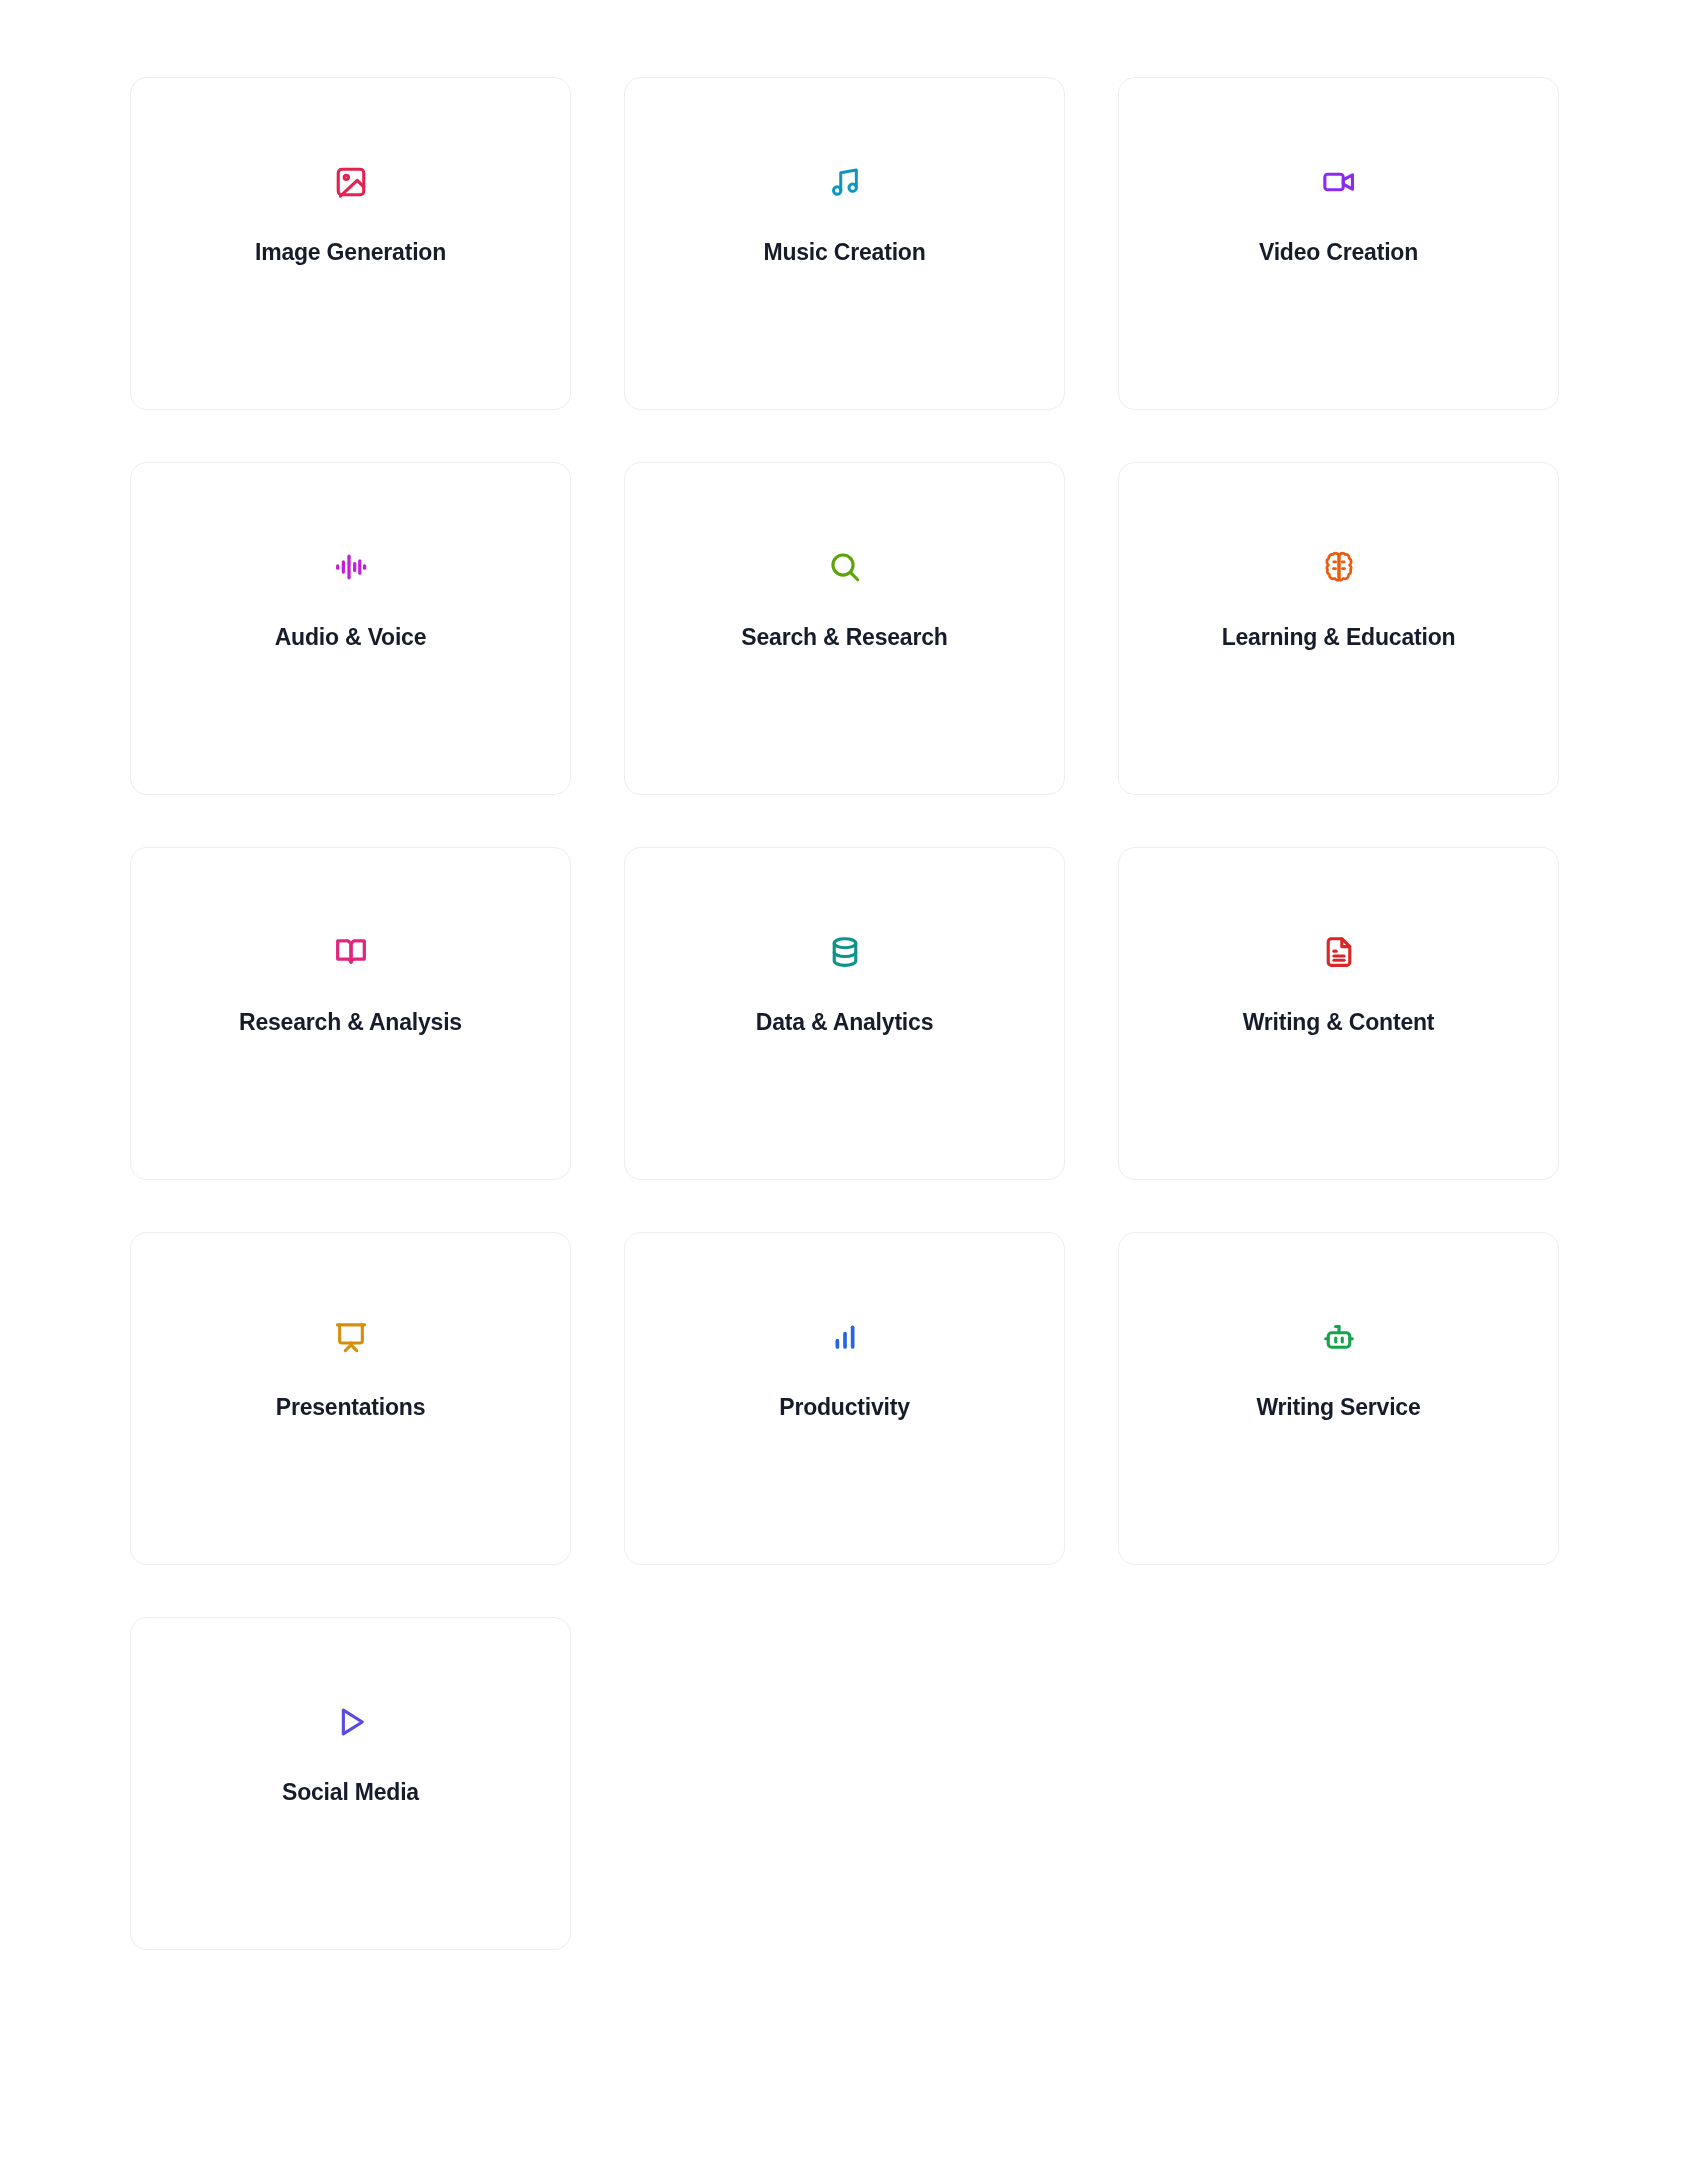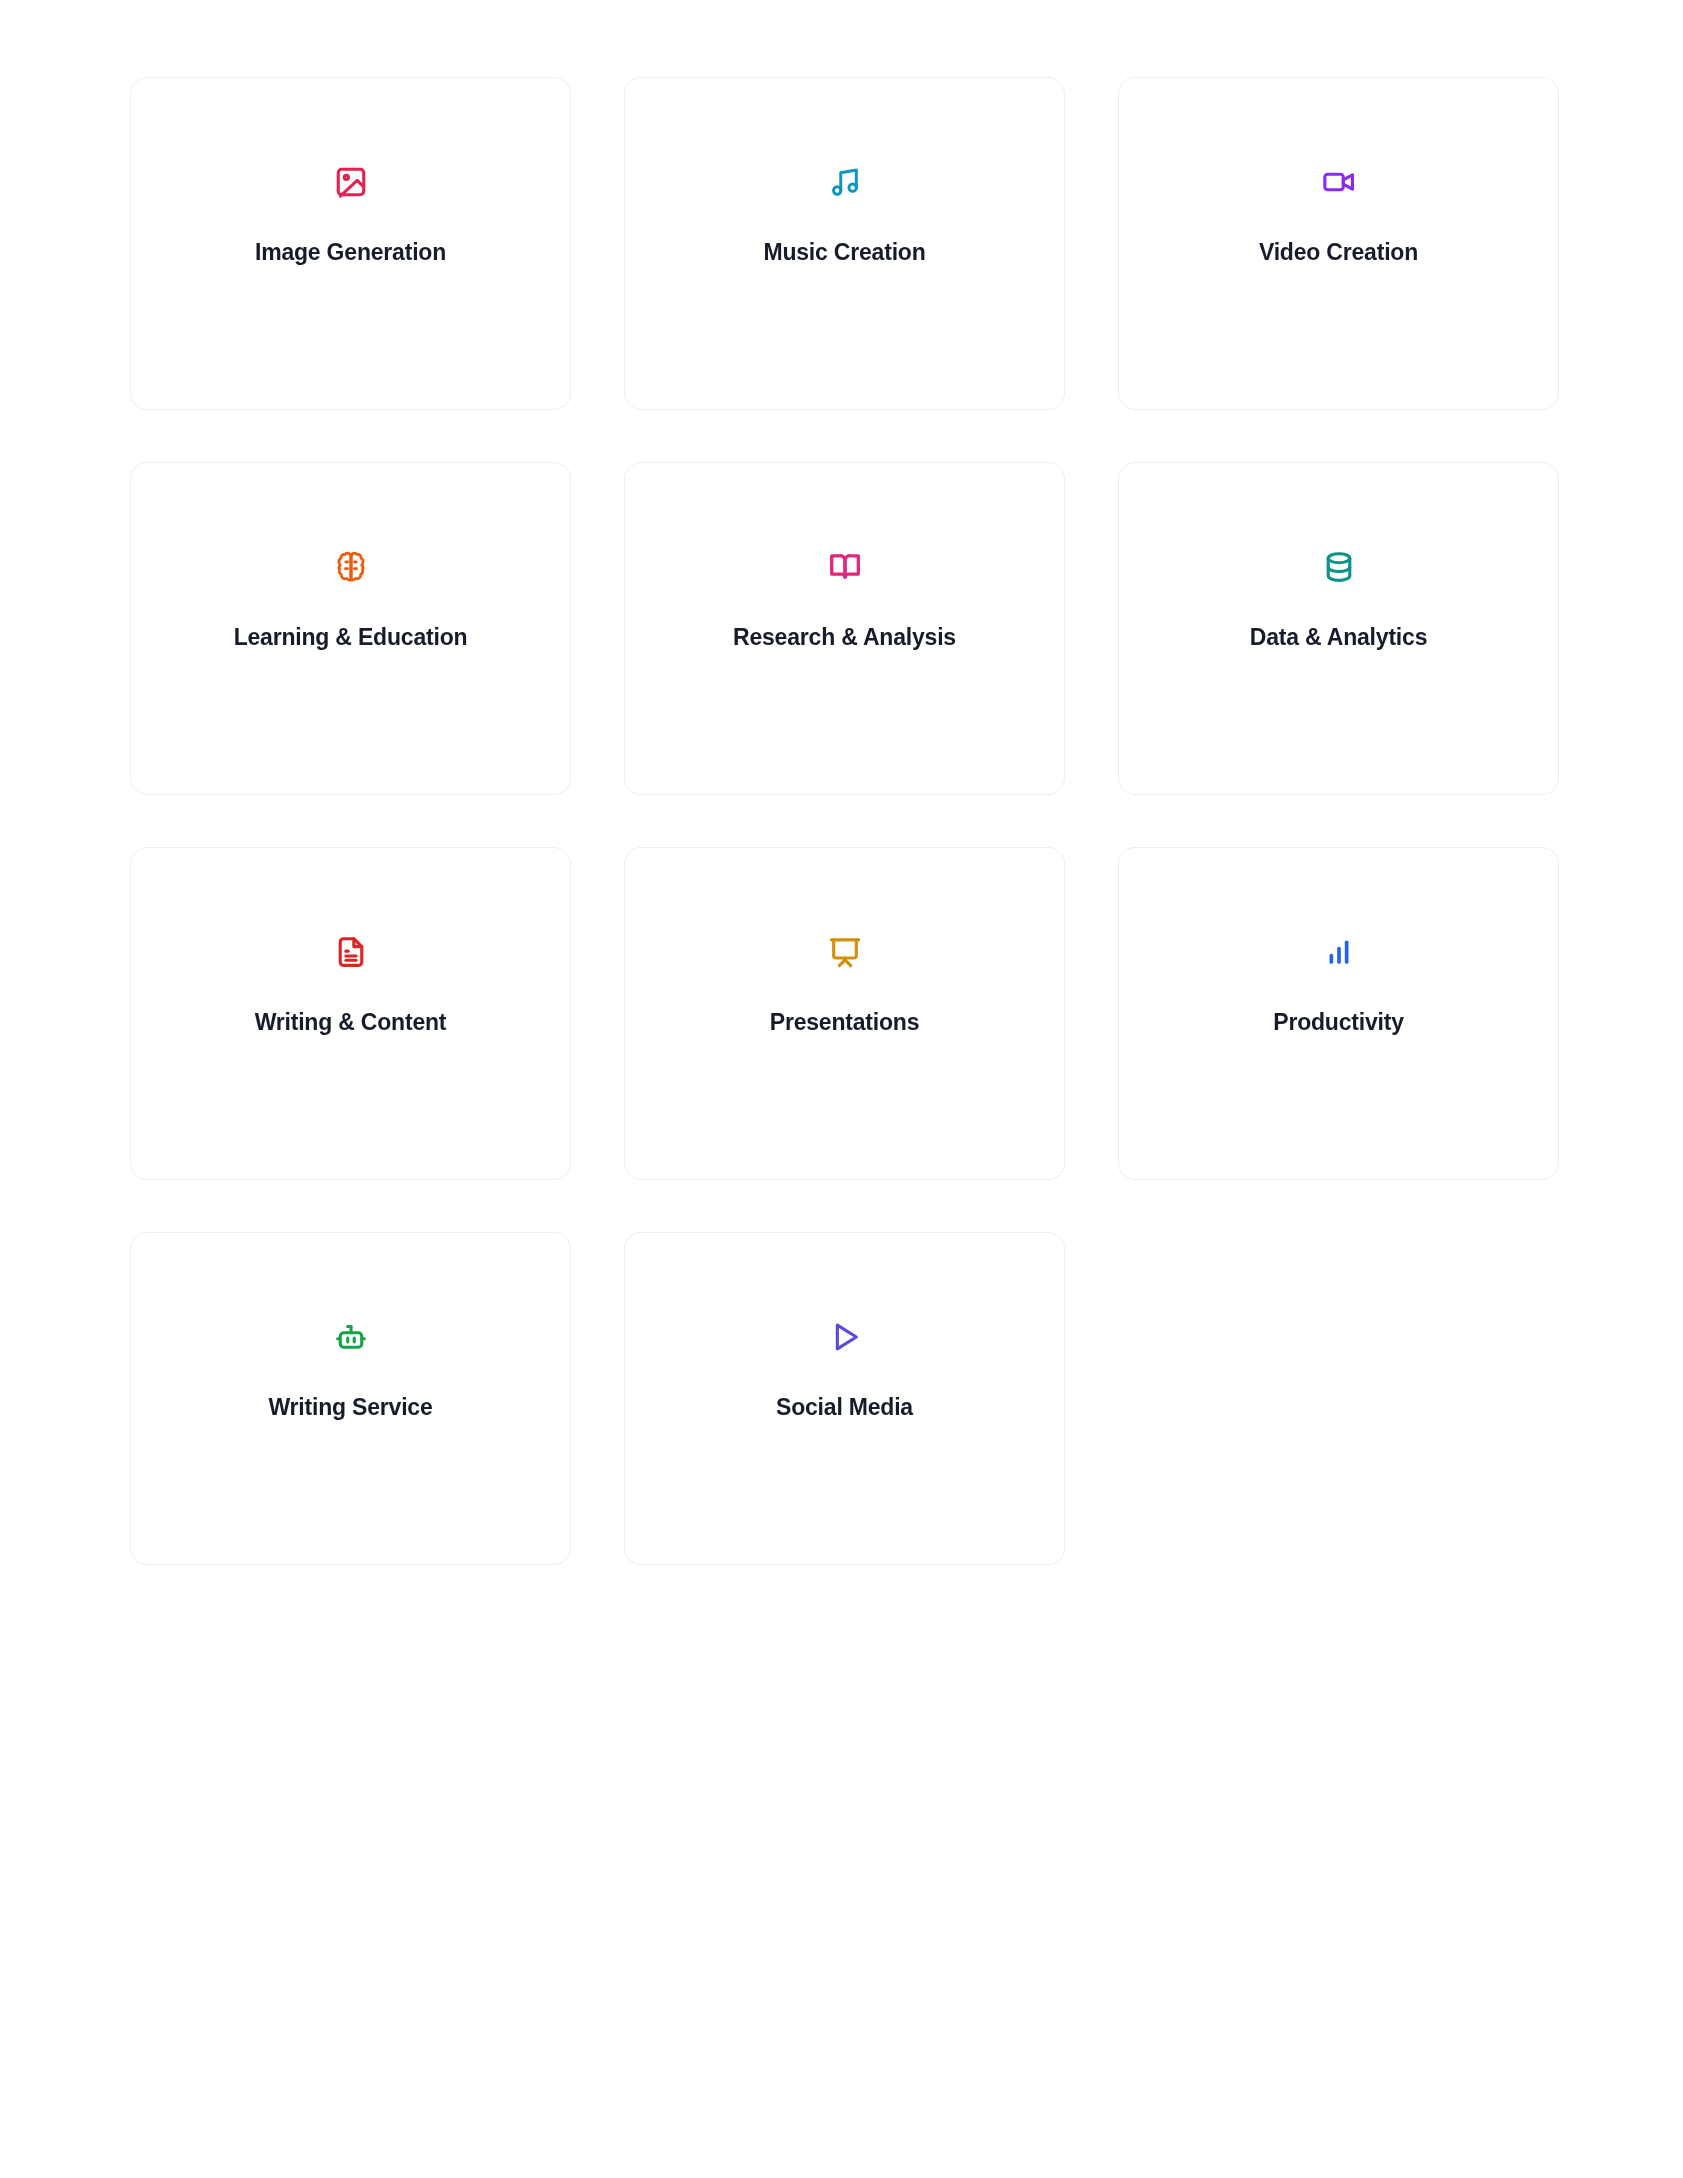--- a/index.html
+++ b/index.html
@@ -102,22 +102,44 @@
     <div class="category-card">
       <span class="card-icon">
         <svg viewBox="0 0 24 24" fill="none" stroke="#8B2BF0" stroke-width="2.2" stroke-linecap="round" stroke-linejoin="round">
           <rect x="2" y="6.5" width="13" height="11" rx="2"></rect>
           <path d="M15 10.5l6.5-3.6v10.2L15 13.5z"></path>
         </svg>
       </span>
       <div class="card-label">Video Creation</div>
     </div>
 
-
-
+    <div class="category-card">
+      <span class="card-icon">
+        <svg viewBox="0 0 24 24" fill="none" stroke="#C21FD6" stroke-width="2.3" stroke-linecap="round">
+          <path d="M2.6 11.2v1.6"></path>
+          <path d="M6.6 8.4v7.2"></path>
+          <path d="M10.6 4.4v15.2"></path>
+          <path d="M14.6 9.6v4.8"></path>
+          <path d="M18.2 7.6v8.8"></path>
+          <path d="M21.6 11.2v1.6"></path>
+        </svg>
+      </span>
+      <div class="card-label">Audio &amp; Voice</div>
+    </div>
+
+
+    <div class="category-card">
+      <span class="card-icon">
+        <svg viewBox="0 0 24 24" fill="none" stroke="#5FA30B" stroke-width="2.2" stroke-linecap="round" stroke-linejoin="round">
+          <circle cx="10.6" cy="10.6" r="7.1"></circle>
+          <path d="M16 16l5 5"></path>
+        </svg>
+      </span>
+      <div class="card-label">Search &amp; Research</div>
+    </div>
 
     <div class="category-card">
       <span class="card-icon">
         <svg viewBox="0 0 24 24" fill="none" stroke="#EA5B0C" stroke-width="1.9" stroke-linecap="round" stroke-linejoin="round">
           <path d="M12 4.6a2.4 2.4 0 0 0-4.3-1.4 2.3 2.3 0 0 0-2.8 2.6A2.6 2.6 0 0 0 3.5 8.6a2.5 2.5 0 0 0 1 2 2.5 2.5 0 0 0-.6 3.3 2.6 2.6 0 0 0 1.3 3.4A2.6 2.6 0 0 0 9 20a2.4 2.4 0 0 0 3 1z"></path>
           <path d="M12 4.6a2.4 2.4 0 0 1 4.3-1.4 2.3 2.3 0 0 1 2.8 2.6 2.6 2.6 0 0 1 1.4 2.8 2.5 2.5 0 0 1-1 2 2.5 2.5 0 0 1 .6 3.3 2.6 2.6 0 0 1-1.3 3.4A2.6 2.6 0 0 1 15 20a2.4 2.4 0 0 1-3 1z"></path>
           <path d="M12 4.6V21"></path>
           <path d="M8.3 8.4h1.3"></path>
           <path d="M14.4 8.4h1.3"></path>
           <path d="M8.1 13.2h1.5"></path>

